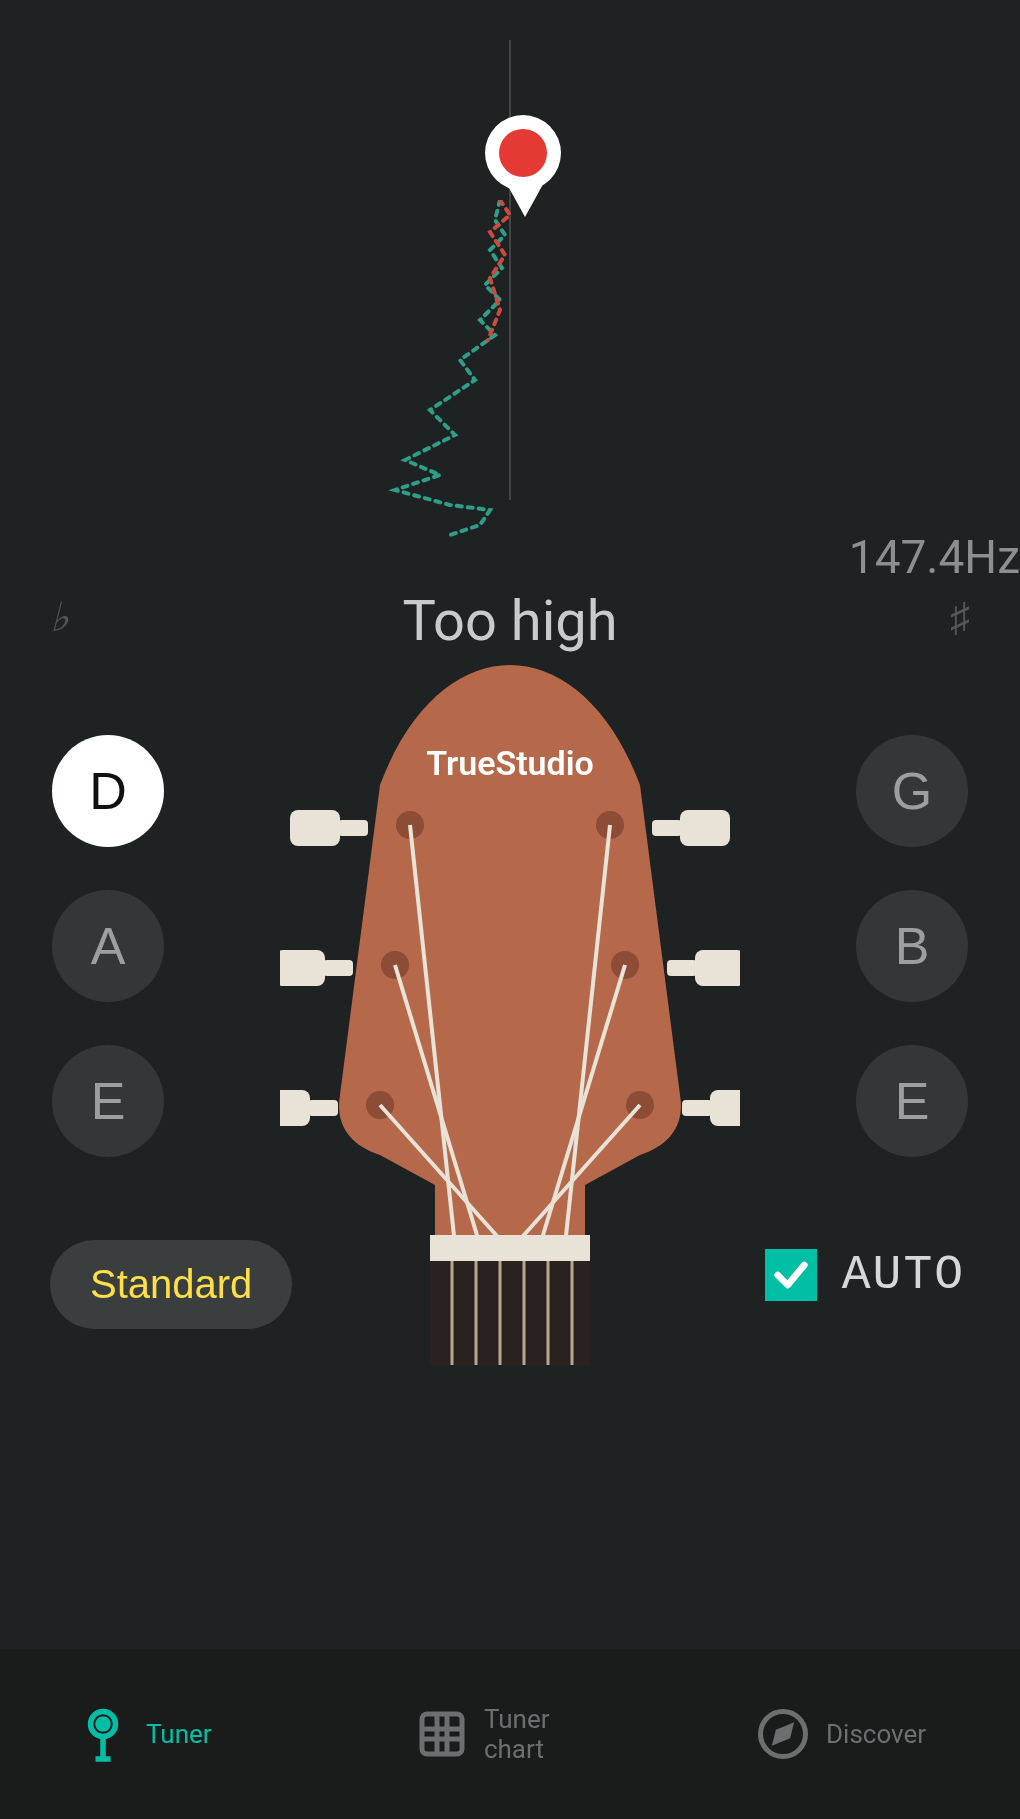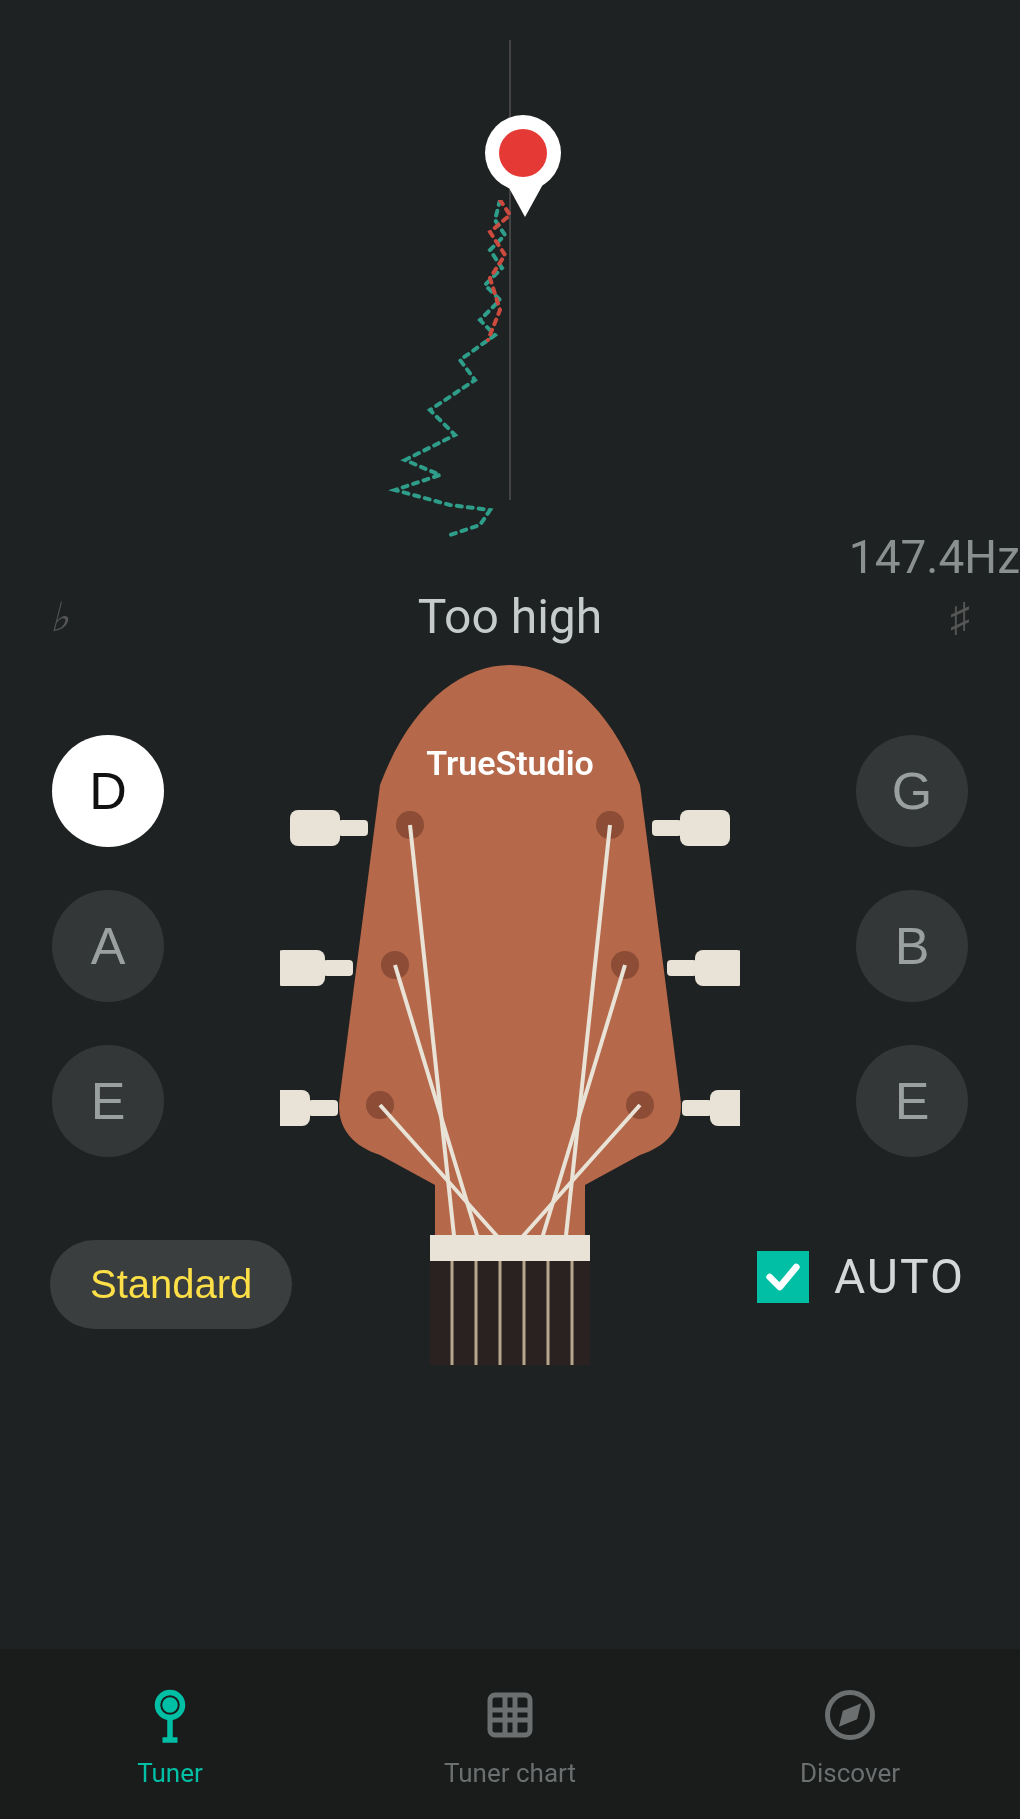--- a/index.html
+++ b/index.html
@@ -8,46 +8,46 @@
 
   .pitch-track { position: absolute; top: 40px; left: 0; right: 0; height: 500px; }
   .center-line { position: absolute; left: 50%; top: 0; width: 2px; height: 460px; background: #444; transform: translateX(-50%); }
   .pin { position: absolute; top: 75px; left: 485px; width: 80px; height: 110px; }
   .pin-body { width: 76px; height: 76px; background: #fff; border-radius: 50%; position: relative; }
   .pin-body::after { content:""; position:absolute; top:50%; left:50%; width:48px; height:48px; background:#e53935; border-radius:50%; transform:translate(-50%,-50%); }
   .pin-tail { position:absolute; top:62px; left:50%; transform:translateX(-50%); width:0; height:0; border-left:22px solid transparent; border-right:22px solid transparent; border-top:40px solid #fff; }
   .trace { position:absolute; top:160px; left:340px; }
 
   .freq-text { position:absolute; top:530px; width:100%; text-align:right; color:#8a8f8f; font-size:46px; font-weight:400; }
-  .status-text { position:absolute; top:588px; width:100%; text-align:center; color:#c6cbcb; font-size:48px; font-weight:400; }
+  .status-text { position:absolute; top:588px; width:100%; text-align:center; color:#c6cbcb; font-size:56px; font-weight:400; }
 
   .flat-symbol { position:absolute; top:594px; left:50px; color:#555; font-size:40px; font-style:italic; }
   .sharp-symbol { position:absolute; top:594px; right:50px; color:#555; font-size:40px; }
 
   .headstock-wrap { position:absolute; top:665px; left:0; right:0; bottom:170px; }
   .headstock-svg { position:absolute; left:50%; top:0; transform:translateX(-50%); }
 
   .peg-btn { position:absolute; width:112px; height:112px; border-radius:50%; background:#343737; color:#9aa0a0; font-size:52px; display:flex; align-items:center; justify-content:center; border:none; cursor:pointer; }
   .peg-btn.active { background:#fff; color:#111; font-weight:500; }
   .peg-l1 { top:735px; left:52px; }
   .peg-l2 { top:890px; left:52px; }
   .peg-l3 { top:1045px; left:52px; }
   .peg-r1 { top:735px; right:52px; }
   .peg-r2 { top:890px; right:52px; }
   .peg-r3 { top:1045px; right:52px; }
 
   .tuning-chip { position:absolute; left:50px; top:1240px; background:#3b3e3e; color:#fde047; font-size:40px; padding:22px 40px; border-radius:50px; border:none; cursor:pointer; }
 
-  .auto-wrap { position:absolute; right:55px; top:1248px; display:flex; align-items:center; gap:25px; cursor:pointer; }
+  .auto-wrap { position:absolute; right:55px; top:1248px; display:flex; align-items:center; gap:25px; cursor:pointer;font-family:Liberation Mono, monospace; }
   .auto-check { width:52px; height:52px; background:#00bfa5; display:flex; align-items:center; justify-content:center; }
   .auto-check svg { width:40px; height:40px; }
   .auto-label { color:#d5d8d8; font-size:48px; letter-spacing:2px; }
 
   .bottom-nav { position:absolute; bottom:0; left:0; right:0; height:170px; background:#1a1c1c; display:flex; justify-content:space-around; align-items:center; }
-  .nav-item { display:flex; flex-direction:column; align-items:center; gap:8px; color:#6b6f6f; cursor:pointer; width:20%; }
+  .nav-item { display:flex; align-items:center; gap:8px; color:#6b6f6f; cursor:pointer; width:20%; }
   .nav-item.active { color:#00bfa5; }
   .nav-item .nav-label { font-size:26px; }
   .nav-icon { width:70px; height:70px; display:flex; align-items:center; justify-content:center; }
   .nav-icon svg { width:60px; height:60px; }
 </style>
 </head>
 <body>
 
 <div class="app">
 

